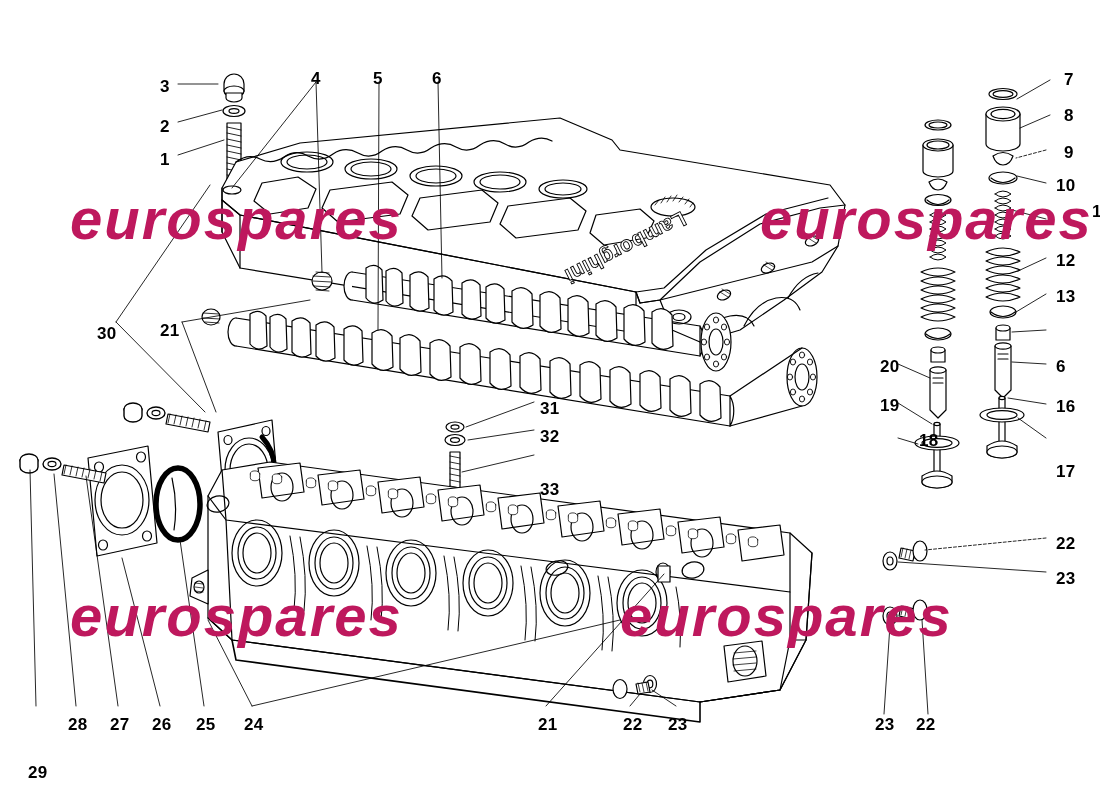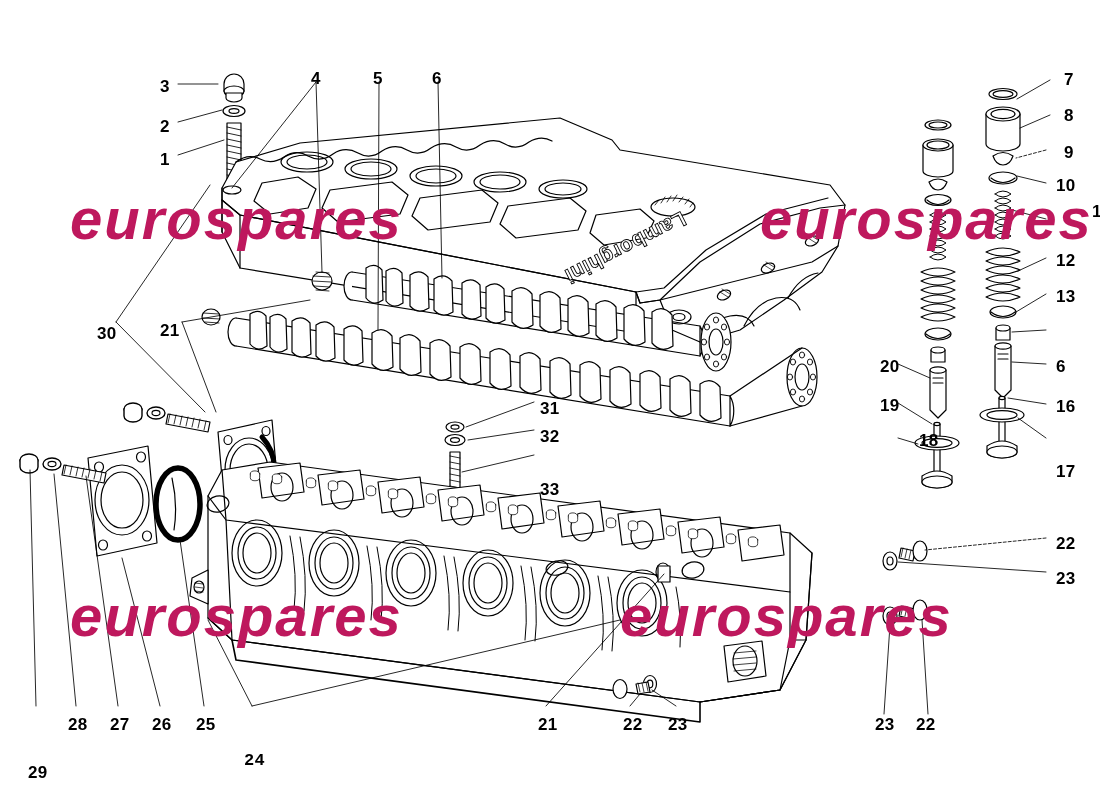--- a/index.html
+++ b/index.html
@@ -600,21 +600,21 @@
   <div class="label" style="left:540px;top:400px;">31</div>
   <div class="label" style="left:540px;top:428px;">32</div>
   <div class="label" style="left:540px;top:453px;margin-top:28px;">33</div>
   <div class="label" style="left:1056px;top:535px;">22</div>
   <div class="label" style="left:1056px;top:570px;">23</div>
   <div class="label" style="left:28px;top:716px;margin-top:48px;">29</div>
   <div class="label" style="left:68px;top:716px;">28</div>
   <div class="label" style="left:110px;top:716px;">27</div>
   <div class="label" style="left:152px;top:716px;">26</div>
   <div class="label" style="left:196px;top:716px;">25</div>
-  <div class="label" style="left:244px;top:752px;font-family:Liberation Mono, monospace;">24</div>
+  <div class="label" style="left:244px;top:716px;">24</div>
   <div class="label" style="left:538px;top:716px;">21</div>
   <div class="label" style="left:623px;top:716px;">22</div>
   <div class="label" style="left:668px;top:716px;">23</div>
   <div class="label" style="left:875px;top:716px;">23</div>
   <div class="label" style="left:916px;top:716px;">22</div>
 
   <div style="position:absolute;left:690px;top:228px;font-family:'Liberation Sans',sans-serif;
               font-size:21px;font-weight:bold;color:#ffffff;
               -webkit-text-stroke:0.9px #000;
               transform:rotate(-27deg) scale(-1,-1);transform-origin:left top;

